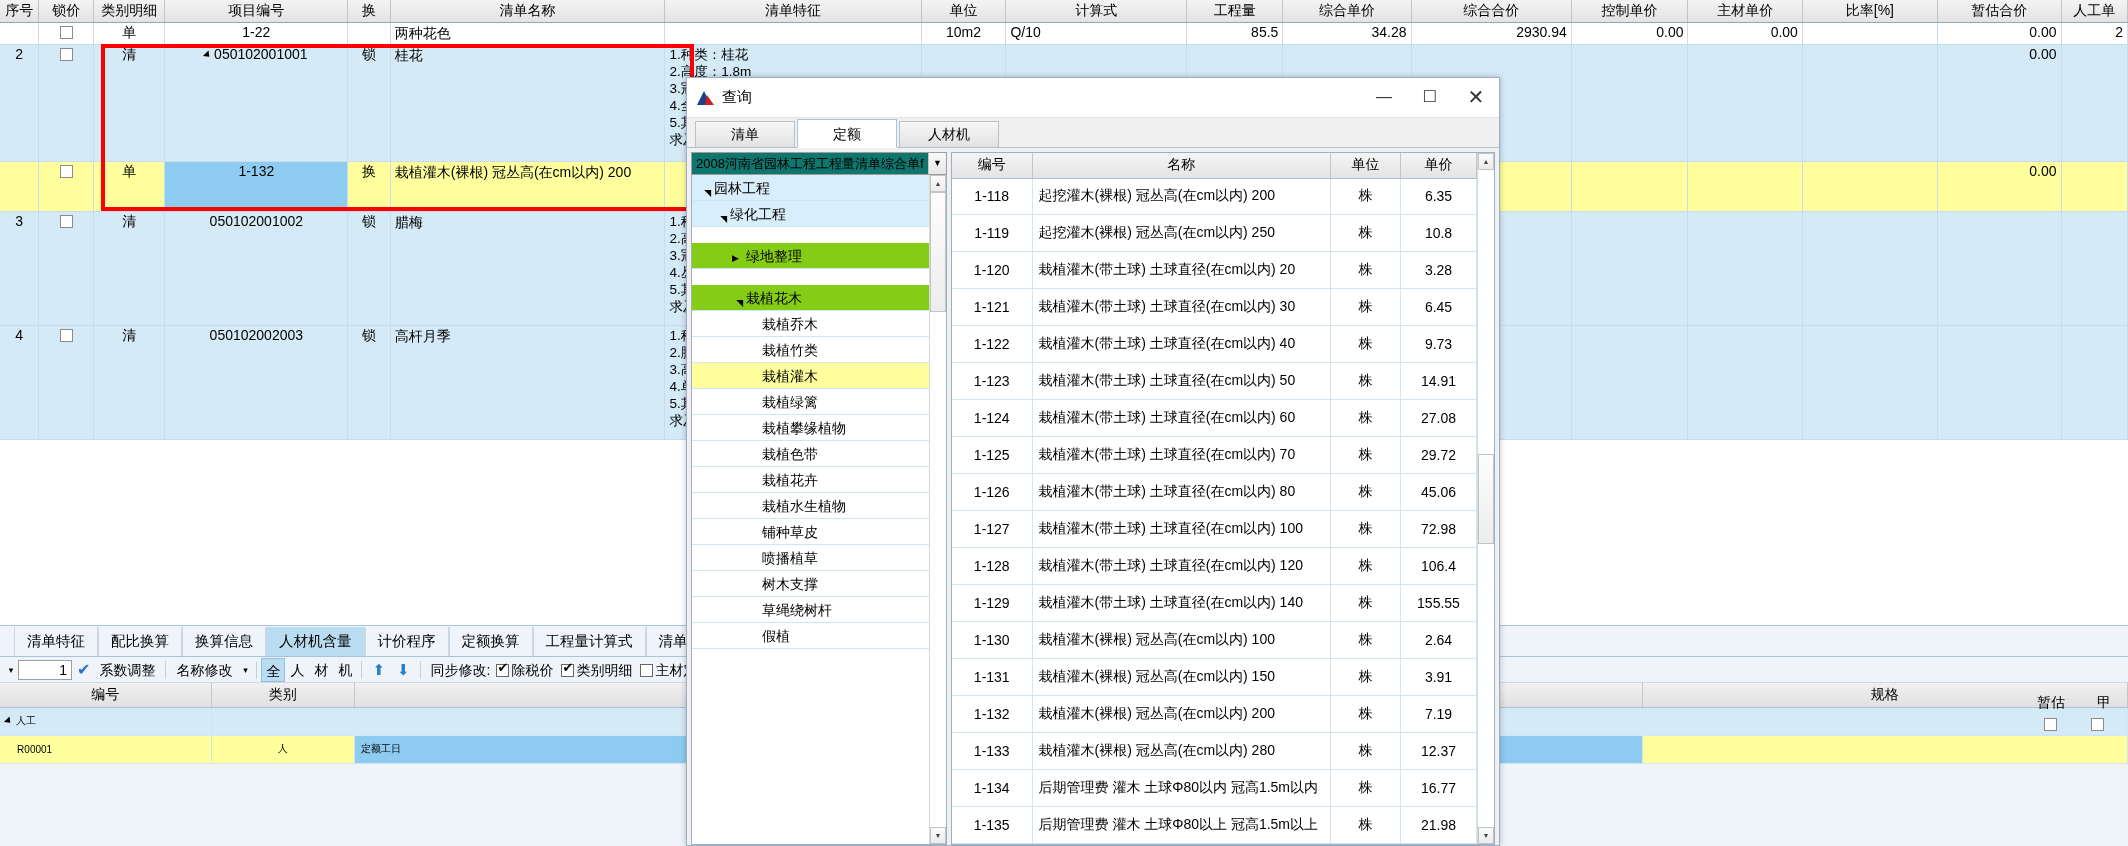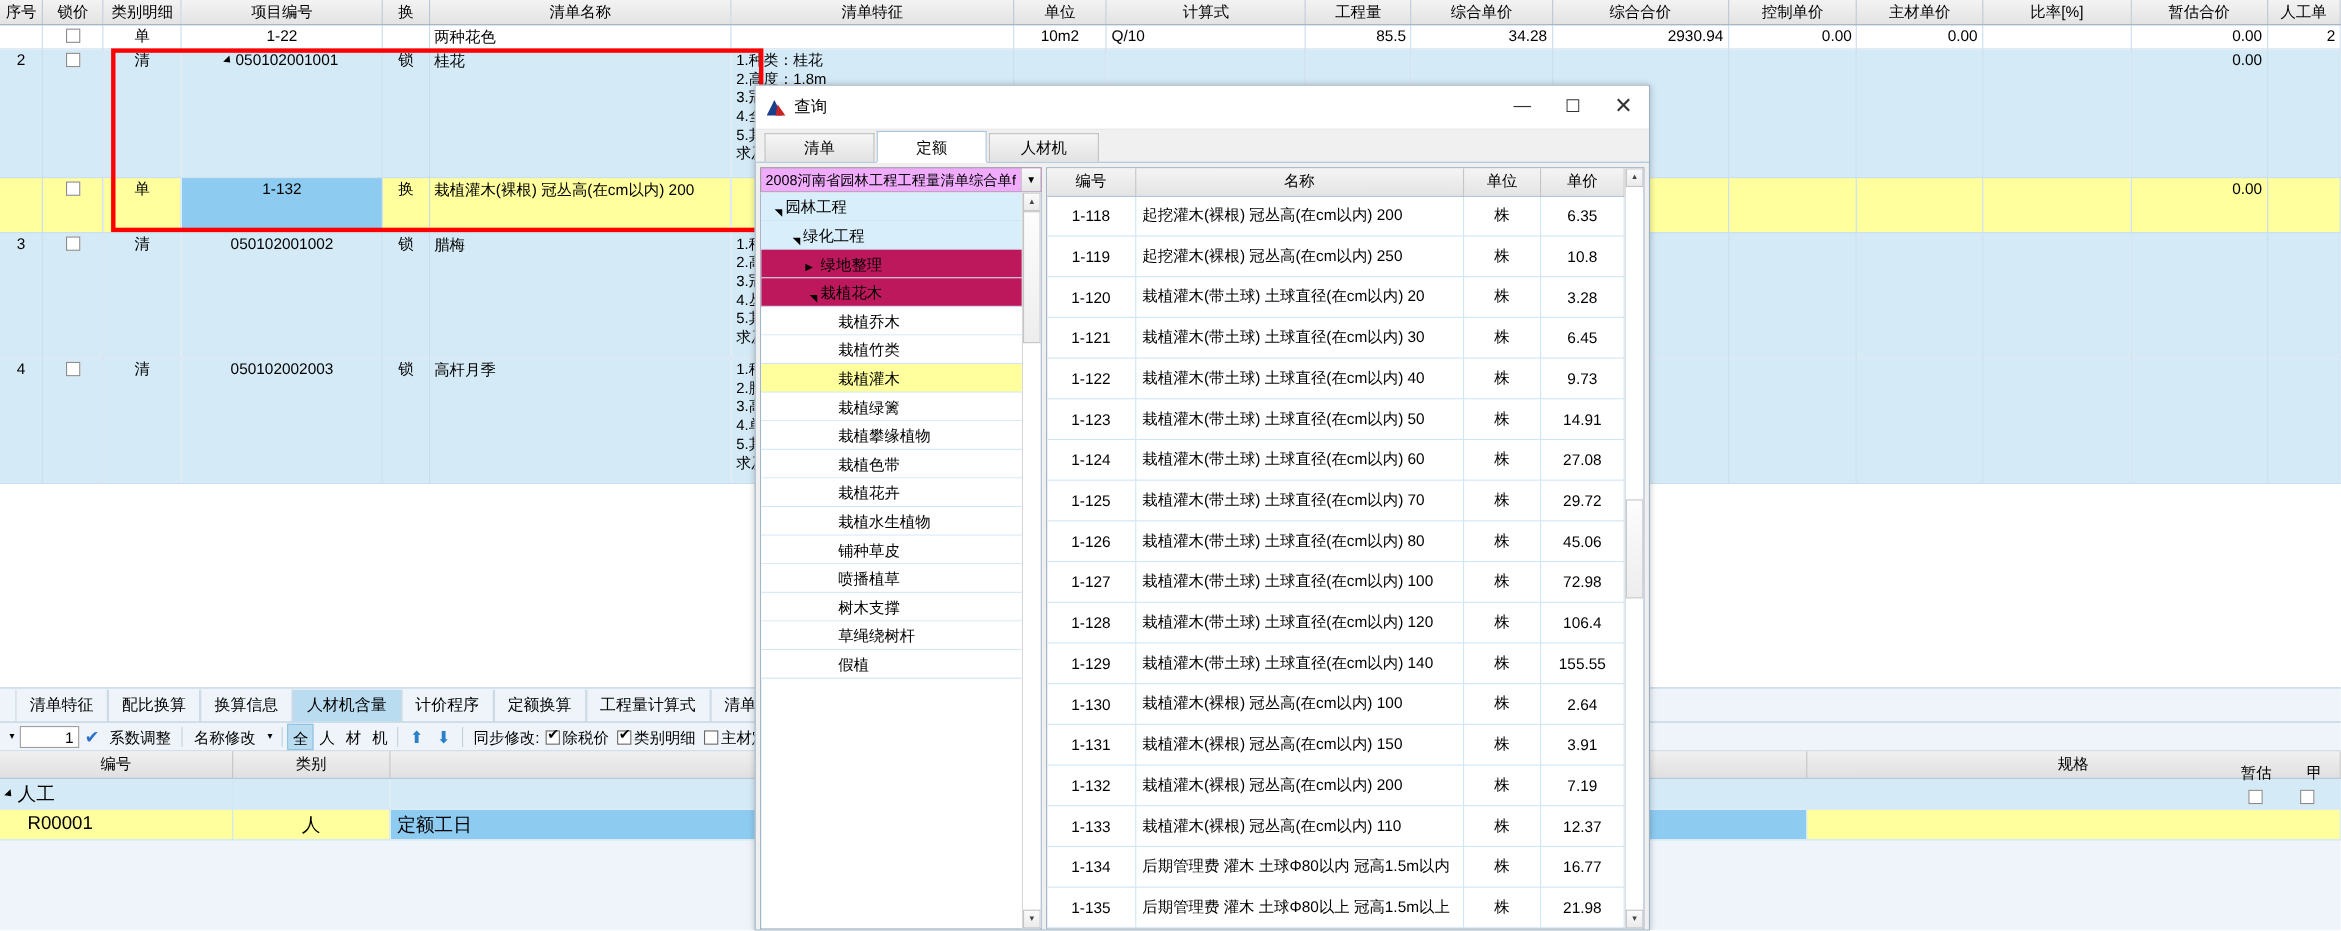--- a/index.html
+++ b/index.html
@@ -101,42 +101,42 @@
     border: 1px solid #c0c0c0; border-bottom: none; margin-right: 2px;
   }
   .dtab.active {
     background: #fff; border: 1px solid #a8c3da; border-bottom: 1px solid #fff;
     height: 29px; line-height: 28px; position: relative; top: 1px;
   }
   #dlg-body { flex: 1; display: flex; padding: 4px 4px 0 4px; gap: 4px; min-height: 0; }
 
   #tree-pane { width: 256px; display: flex; flex-direction: column; min-height: 0; }
   #combo {
-    height: 23px; border: 1px solid #9e9e9e; background: #f0abfc;
+    height: 23px; border: 1px solid #9e9e9e; background: #0f766e;
     display: flex; align-items: center; font-size: 13px;
     padding-left: 4px; flex: none; overflow: hidden;
   }
   #combo .cv { flex: 1; white-space: nowrap; overflow: hidden; }
   #combo .arrow {
     width: 18px; text-align: center; font-size: 9px;
     background: linear-gradient(#fafafa,#e6e6e6); height: 21px; line-height: 21px;
     border-left: 1px solid #c8c8c8;
   }
   #tree-wrap {
     flex: 1; border: 1px solid #9ab0c4; border-top: none; background: #fff;
     display: flex; min-height: 0; overflow: hidden;
   }
   #tree { flex: 1; overflow: hidden; }
   .tnode {
     height: 26px; line-height: 26px; font-size: 14px;
     border-bottom: 1px solid #cfe6f5; white-space: nowrap; overflow: hidden;
   }
   .tnode.lvl0 { padding-left: 8px; background: #d9eefb; }
   .tnode.lvl1 { padding-left: 24px; background: #d9eefb; }
-  .tnode.lvl2 { padding-left: 40px; background: #be185d; }
+  .tnode.lvl2 { padding-left: 40px; background: #84cc16; margin-top: 16px; }
   .tnode.lvl3 { padding-left: 56px; background: #fff; }
   .tnode.sel { background: #ffff9e; }
   .exp { display:inline-block; width: 14px; font-size: 9px; color:#000; }
 
   .vscroll {
     width: 17px; background: #fff; border-left: 1px solid #d8d8d8;
     display: flex; flex-direction: column; flex: none;
   }
   .sb-btn {
     height: 17px; background: linear-gradient(#fbfbfb,#ebebeb);
@@ -203,21 +203,21 @@
   .arrow-up, .arrow-dn { color: #2a7fc9; font-size: 15px; padding: 0 6px; }
 
   table.bgrid { border-collapse: collapse; table-layout: fixed; width: 2128px; }
   table.bgrid th {
     background: linear-gradient(#f0f0f0,#e0e0e0);
     border-right: 1px solid #c5c5c5; border-bottom: 1px solid #a9bfd2;
     font-weight: normal; font-size: 14px; height: 24px;
   }
   table.bgrid td {
     border-right: 1px solid #cfe6f5; border-bottom: 1px solid #cfe6f5;
-    font-size: 17px; height: 28px; padding: 0 6px; white-space: nowrap; overflow: hidden;
+    font-size: 10px; height: 28px; padding: 0 6px; white-space: nowrap; overflow: hidden;
   }
   tr.b-blue td { background: #d4eaf6; }
   tr.b-yellow td { background: #ffff9e; }
   tr.b-yellow td.sel-cell { background: #8ecbf0; }
   .tri-sm {
     display:inline-block; width:0; height:0; vertical-align: middle;
     border-left: 5px solid #000; border-top: 4px solid transparent;
     border-bottom: 4px solid transparent; transform: rotate(45deg); margin-right: 5px;
   }
 </style>
@@ -566,21 +566,21 @@
                   <td class="dr">3.91</td>
                 </tr>
                 <tr>
                   <td class="dc">1-132</td>
                   <td class="">栽植灌木(裸根) 冠丛高(在cm以内) 200</td>
                   <td class="dc">株</td>
                   <td class="dr">7.19</td>
                 </tr>
                 <tr>
                   <td class="dc">1-133</td>
-                  <td class="">栽植灌木(裸根) 冠丛高(在cm以内) 110</td>
+                  <td class="">栽植灌木(裸根) 冠丛高(在cm以内) 280</td>
                   <td class="dc">株</td>
                   <td class="dr">12.37</td>
                 </tr>
                 <tr>
                   <td class="dc">1-134</td>
                   <td class="">后期管理费 灌木 土球Φ80以内 冠高1.5m以内</td>
                   <td class="dc">株</td>
                   <td class="dr">16.77</td>
                 </tr>
                 <tr>

